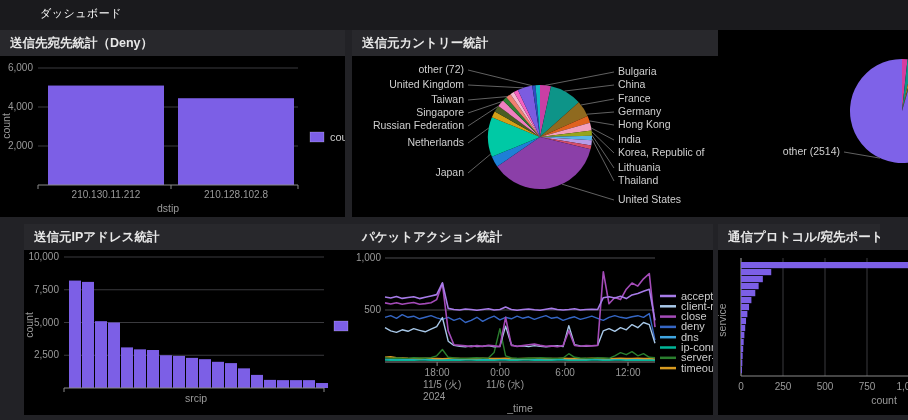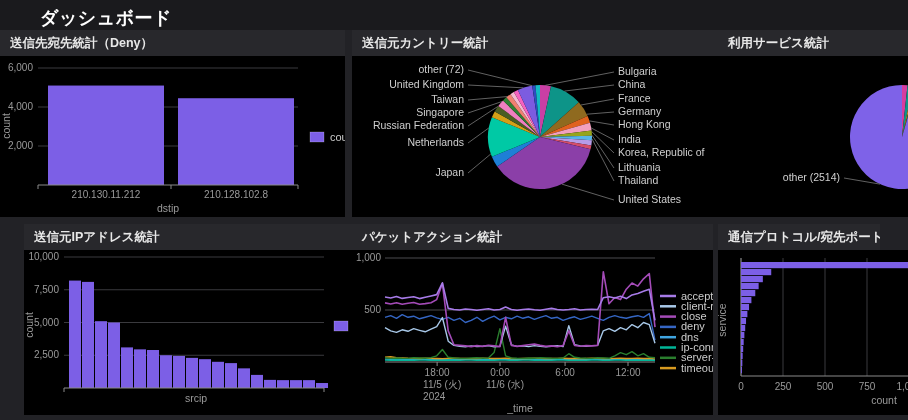--- a/index.html
+++ b/index.html
@@ -1,19 +1,19 @@
 <!DOCTYPE html>
 <html><head>
 <meta charset="utf-8">
 <style>
   html,body{margin:0;padding:0;background:#000;}
   .stage{position:relative;width:908px;height:420px;background:#222226;overflow:hidden;
          font-family:"Liberation Sans",sans-serif;}
   .page-header{position:absolute;left:0;top:0;width:908px;height:30px;background:#1a1a1d;}
-  .page-title{position:absolute;left:40px;top:6px;font-size:18px;font-weight:bold;color:#ffffff;letter-spacing:.5px;}
+  .page-title{position:absolute;left:40px;top:6px;font-size:11px;font-weight:normal;color:#ffffff;letter-spacing:.5px;}
   .panel{position:absolute;background:#000000;}
   .panel-title{height:26px;line-height:26px;background:#28282c;color:#e8e8e8;
                font-size:12.5px;font-weight:bold;padding-left:10px;box-sizing:border-box;
                white-space:nowrap;overflow:hidden;}
   svg.chart{display:block;background:#000000;}
   text{font-family:"Liberation Sans",sans-serif;}
   .tick{fill:#9a9a9a;font-size:10px;}
   .axlabel{fill:#9a9a9a;font-size:10.5px;}
   .leg{fill:#cccccc;font-size:11px;}
   .pielab{fill:#cfcfcf;font-size:10.5px;}
@@ -116,21 +116,20 @@
           <text x="266" y="115" class="pielab" text-anchor="start">Lithuania</text>
           <line x1="262" y1="125" x2="239.96832300499298" y2="82.81477382853004" stroke="#7a7a7a" stroke-width="0.8"></line>
           <text x="266" y="128" class="pielab" text-anchor="start">Thailand</text>
           <line x1="262" y1="144" x2="209.97614961051636" y2="128.1280049259058" stroke="#7a7a7a" stroke-width="0.8"></line>
           <text x="266" y="147" class="pielab" text-anchor="start">United States</text>
         </g>
       </svg>
   </div>
 
   <div class="panel" style="left:718px;top:30px;width:190px;height:187px;">
-    <div class="panel-title">利用サービス統計</div>
     <svg class="chart" id="c2" width="190" height="161">
         <g>
           <path d="M 184 81 L 184 29 A 52 52 0 0 1 189.5437800223135 29.296358899356058 Z" fill="#d63ca0"></path>
           <path d="M 184 81 L 189.5437800223135 29.296358899356058 A 52 52 0 0 1 195.02436971594685 30.182057574453935 Z" fill="#0d9488"></path>
           <path d="M 184 81 L 195.02436971594685 30.182057574453935 A 52 52 0 0 1 196.93187413257246 30.633675621311184 Z" fill="#e08a1e"></path>
           <path d="M 184 81 L 196.93187413257246 30.633675621311184 A 52 52 0 0 1 198.5075375140399 31.064728344798958 Z" fill="#2e7e34"></path>
           <path d="M 184 81 L 198.5075375140399 31.064728344798958 A 52 52 0 1 1 184 29 Z" fill="#7e62e8"></path>
         </g>
         <g>
           <line x1="126" y1="122" x2="162.02385038948364" y2="128.1280049259058" stroke="#7a7a7a" stroke-width="0.8"></line>

